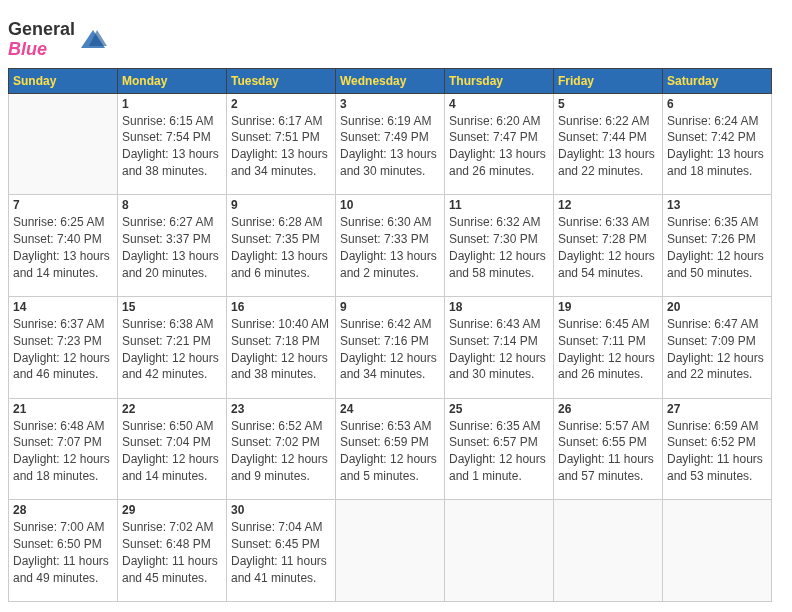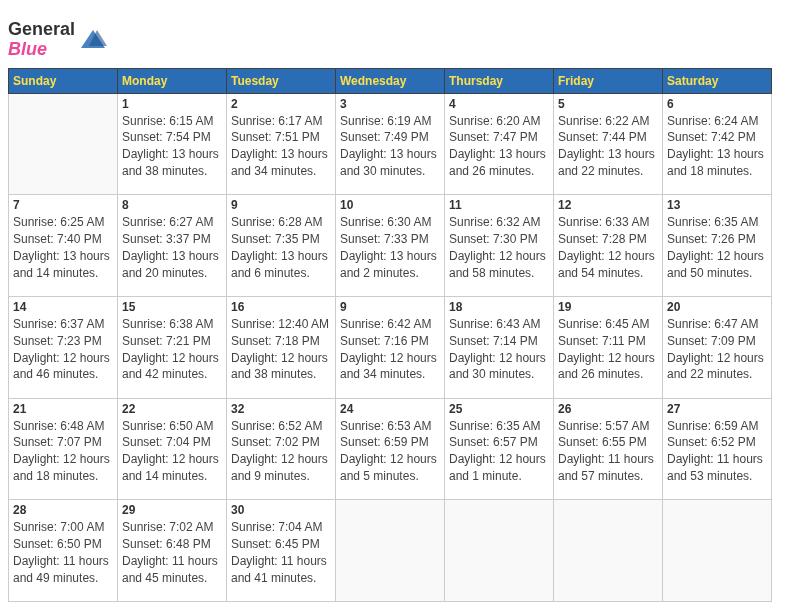--- a/index.html
+++ b/index.html
@@ -195,21 +195,21 @@
           <td>
             <span class="day-num">14</span>
             <div class="cell-info"><span>Sunrise: 6:37 AM</span><br><span>Sunset: 7:23 PM</span><br><span>Daylight: 12 hours and 46 minutes.</span></div>
           </td>
           <td>
             <span class="day-num">15</span>
             <div class="cell-info"><span>Sunrise: 6:38 AM</span><br><span>Sunset: 7:21 PM</span><br><span>Daylight: 12 hours and 42 minutes.</span></div>
           </td>
           <td>
             <span class="day-num">16</span>
-            <div class="cell-info"><span>Sunrise: 12:40 AM</span><br><span>Sunset: 7:18 PM</span><br><span>Daylight: 12 hours and 38 minutes.</span></div>
+            <div class="cell-info"><span>Sunrise: 10:40 AM</span><br><span>Sunset: 7:18 PM</span><br><span>Daylight: 12 hours and 38 minutes.</span></div>
           </td>
           <td>
             <span class="day-num">9</span>
             <div class="cell-info"><span>Sunrise: 6:42 AM</span><br><span>Sunset: 7:16 PM</span><br><span>Daylight: 12 hours and 34 minutes.</span></div>
           </td>
           <td>
             <span class="day-num">18</span>
             <div class="cell-info"><span>Sunrise: 6:43 AM</span><br><span>Sunset: 7:14 PM</span><br><span>Daylight: 12 hours and 30 minutes.</span></div>
           </td>
           <td>
@@ -224,21 +224,21 @@
         <tr>
           <td>
             <span class="day-num">21</span>
             <div class="cell-info"><span>Sunrise: 6:48 AM</span><br><span>Sunset: 7:07 PM</span><br><span>Daylight: 12 hours and 18 minutes.</span></div>
           </td>
           <td>
             <span class="day-num">22</span>
             <div class="cell-info"><span>Sunrise: 6:50 AM</span><br><span>Sunset: 7:04 PM</span><br><span>Daylight: 12 hours and 14 minutes.</span></div>
           </td>
           <td>
-            <span class="day-num">32</span>
+            <span class="day-num">23</span>
             <div class="cell-info"><span>Sunrise: 6:52 AM</span><br><span>Sunset: 7:02 PM</span><br><span>Daylight: 12 hours and 9 minutes.</span></div>
           </td>
           <td>
             <span class="day-num">24</span>
             <div class="cell-info"><span>Sunrise: 6:53 AM</span><br><span>Sunset: 6:59 PM</span><br><span>Daylight: 12 hours and 5 minutes.</span></div>
           </td>
           <td>
             <span class="day-num">25</span>
             <div class="cell-info"><span>Sunrise: 6:35 AM</span><br><span>Sunset: 6:57 PM</span><br><span>Daylight: 12 hours and 1 minute.</span></div>
           </td>

